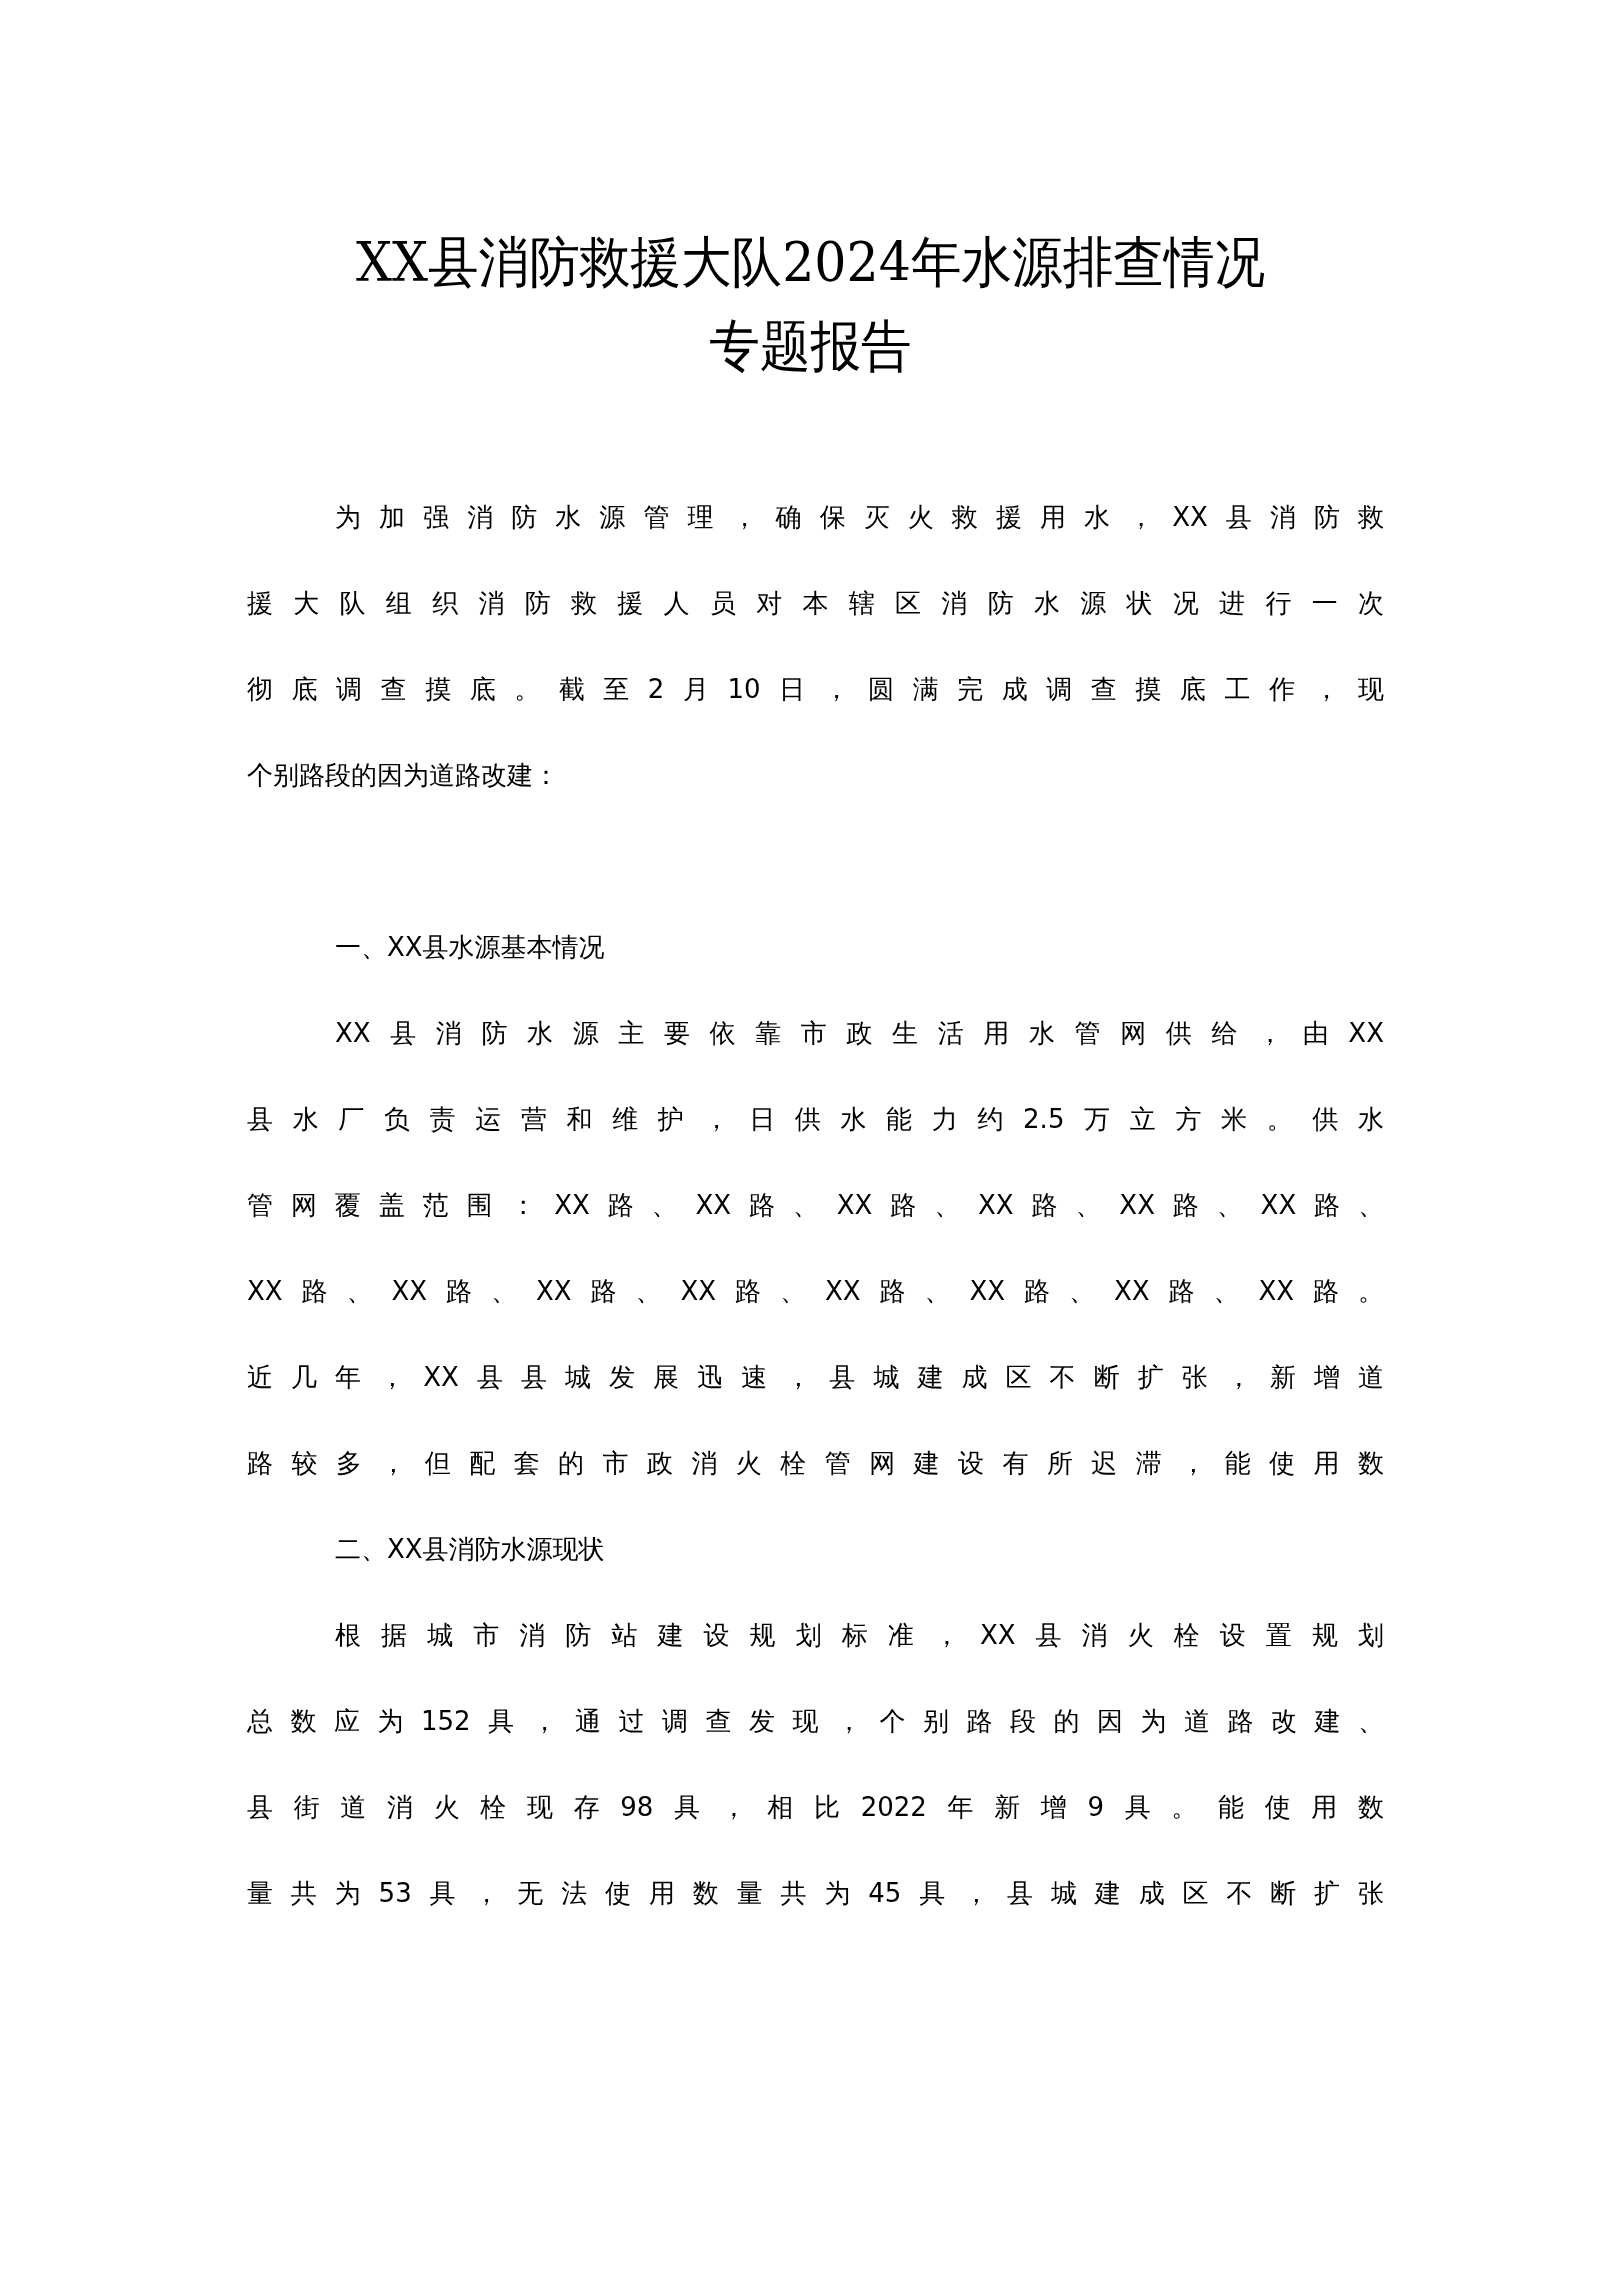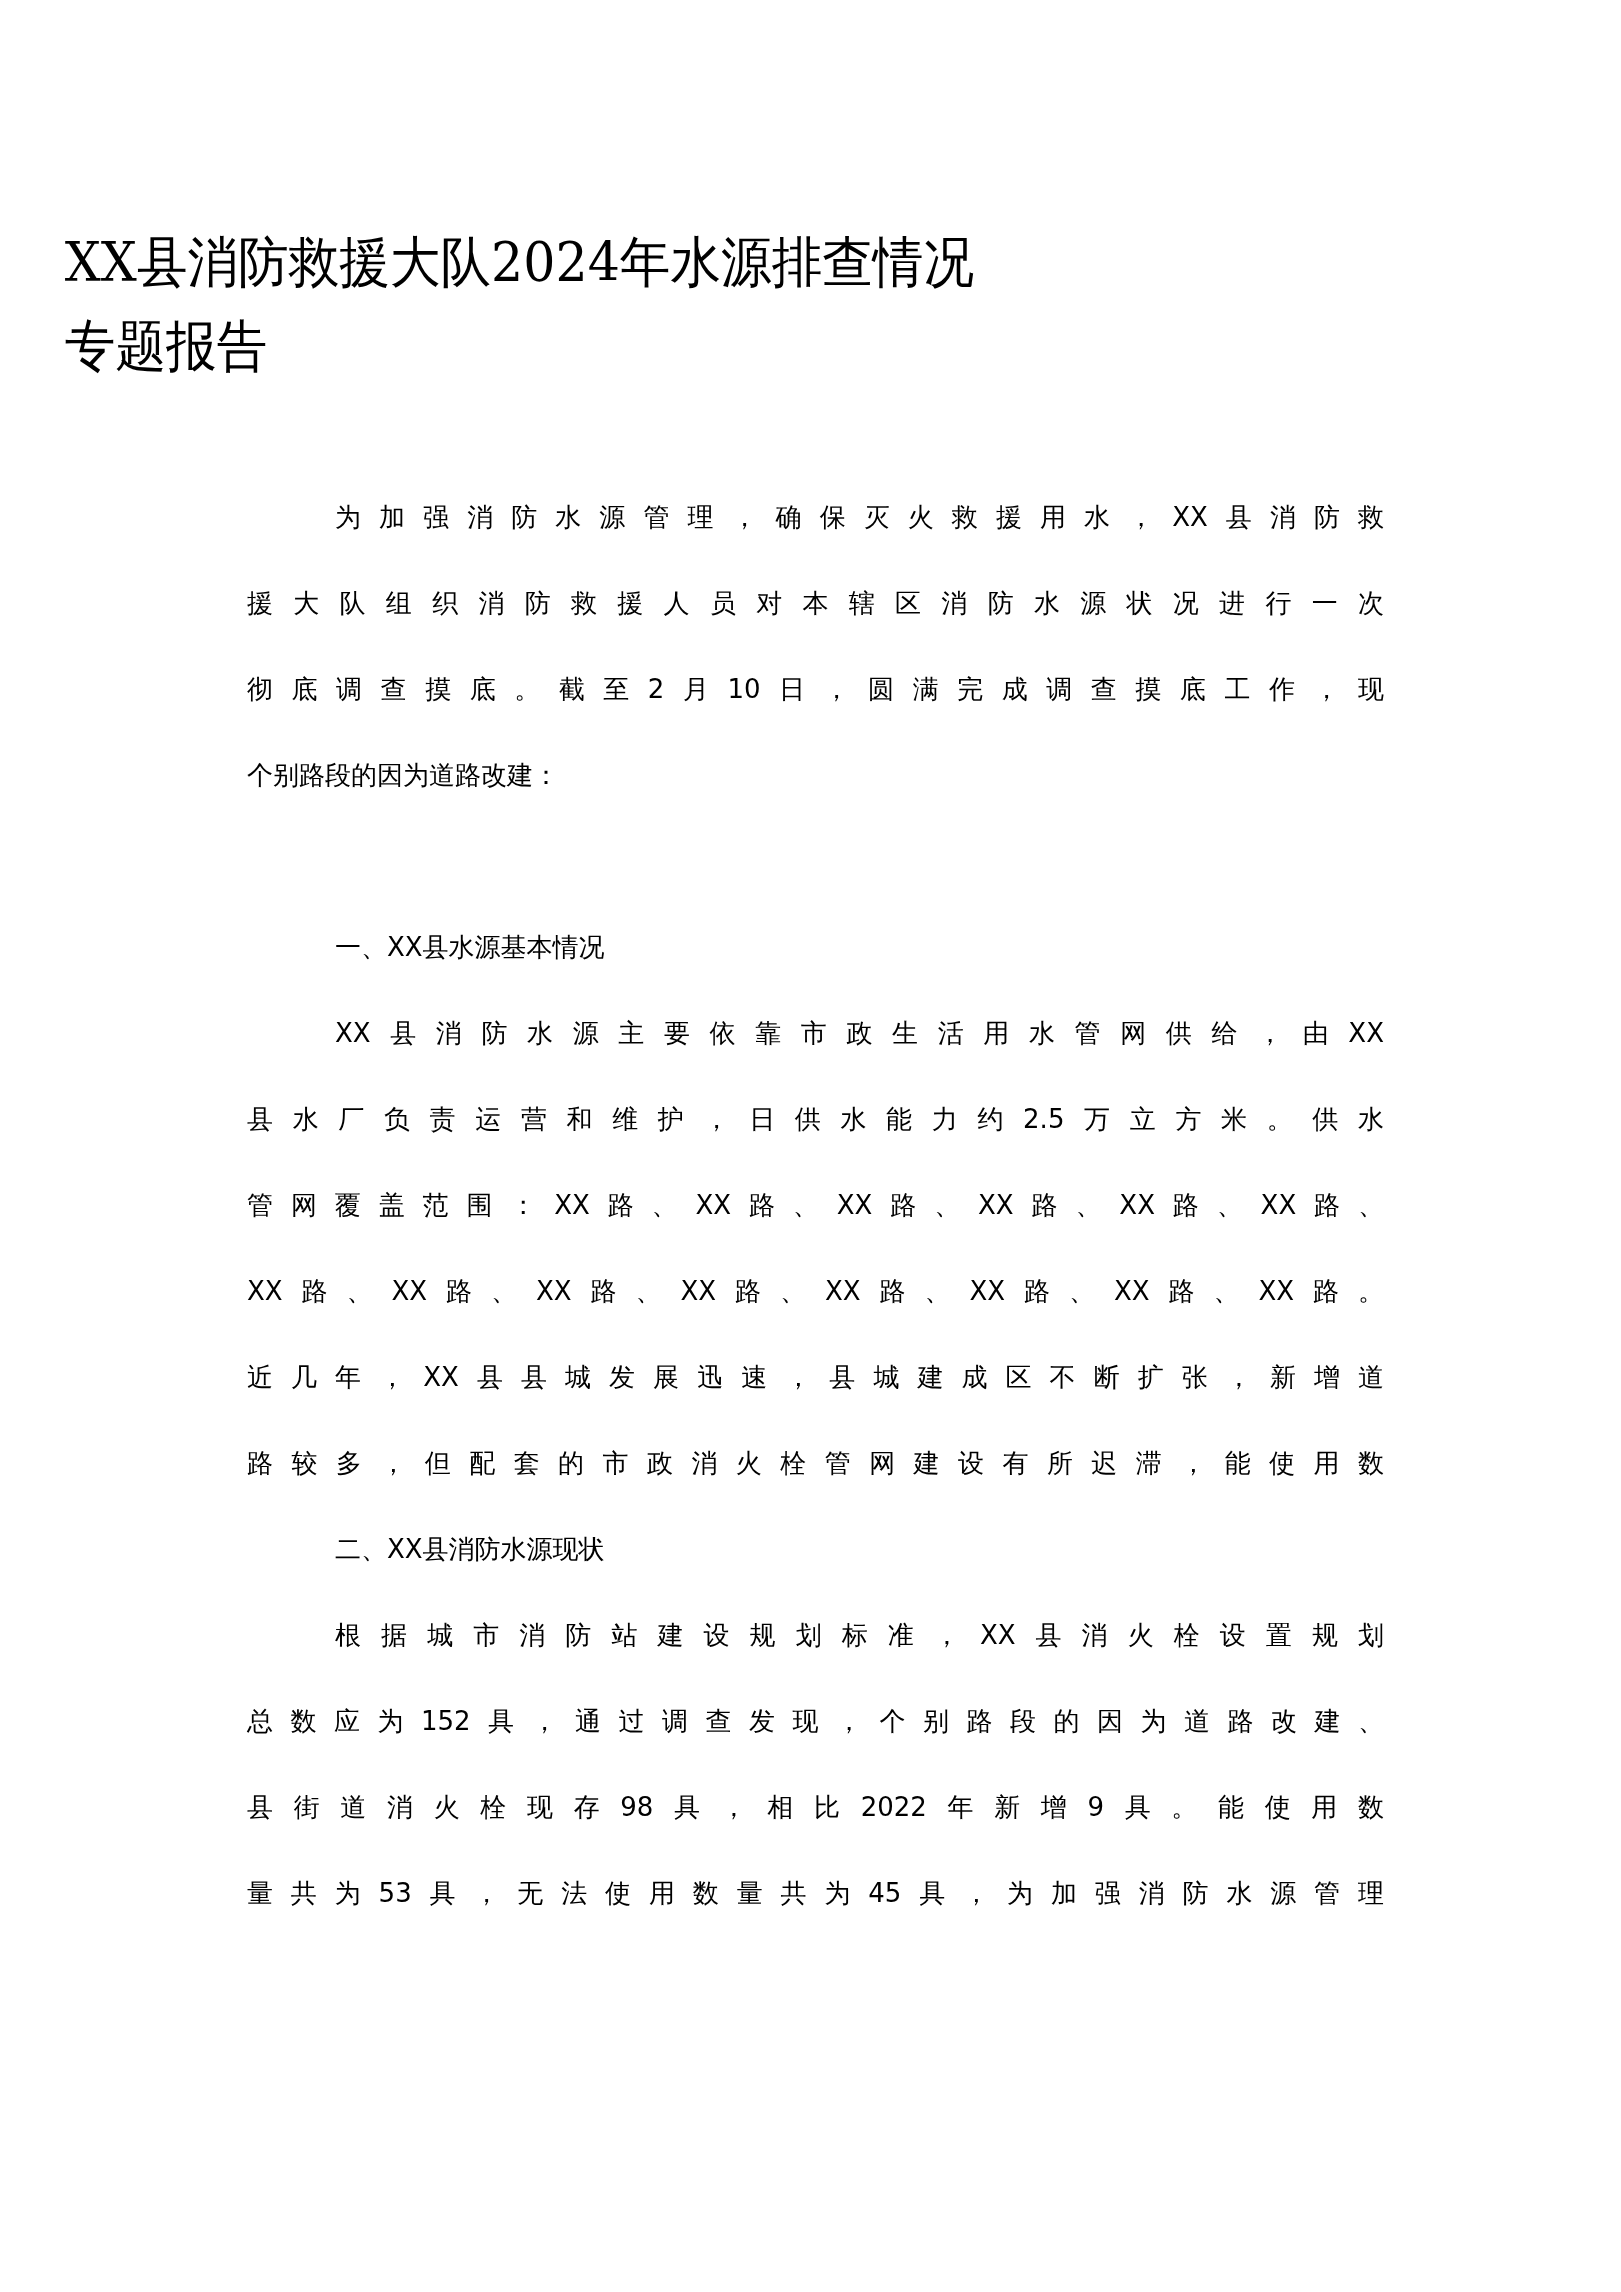--- a/index.html
+++ b/index.html
@@ -20,20 +20,21 @@
     top: 0;
     width: 1621px;
     height: 2293px;
     background: #ffffff;
   }
   .title-block {
     position: absolute;
     left: 0;
     top: 220px;
     width: 1621px;
+    text-align: center;
   }
   .title-line {
     font-family: "DejaVu Serif", "Liberation Serif", serif;
     font-size: 55px;
     line-height: 84px;
     height: 84px;
     white-space: nowrap;
     letter-spacing: 0px;
     transform: scaleX(0.92);
     transform-origin: center;
@@ -96,18 +97,18 @@
       <div class="line">近几年，XX县县城发展迅速，县城建成区不断扩张，新增道</div>
       <div class="line">路较多，但配套的市政消火栓管网建设有所迟滞，能使用数</div>
     </div>
 
     <div class="line indent heading last">二、XX县消防水源现状</div>
 
     <div>
       <div class="line indent">根据城市消防站建设规划标准，XX县消火栓设置规划</div>
       <div class="line">总数应为152具，通过调查发现，个别路段的因为道路改建、</div>
       <div class="line">县街道消火栓现存98具，相比2022年新增9具。能使用数</div>
-      <div class="line">量共为53具，无法使用数量共为45具，为加强消防水源管理</div>
+      <div class="line">量共为53具，无法使用数量共为45具，县城建成区不断扩张</div>
     </div>
 
   </div>
 </div>
 
 
 </body></html>

